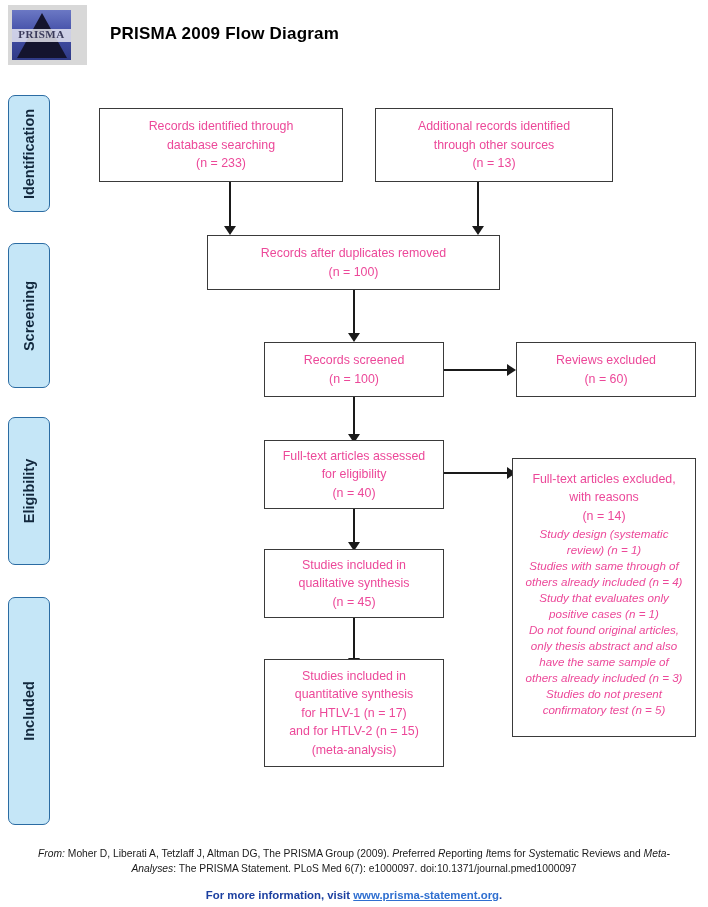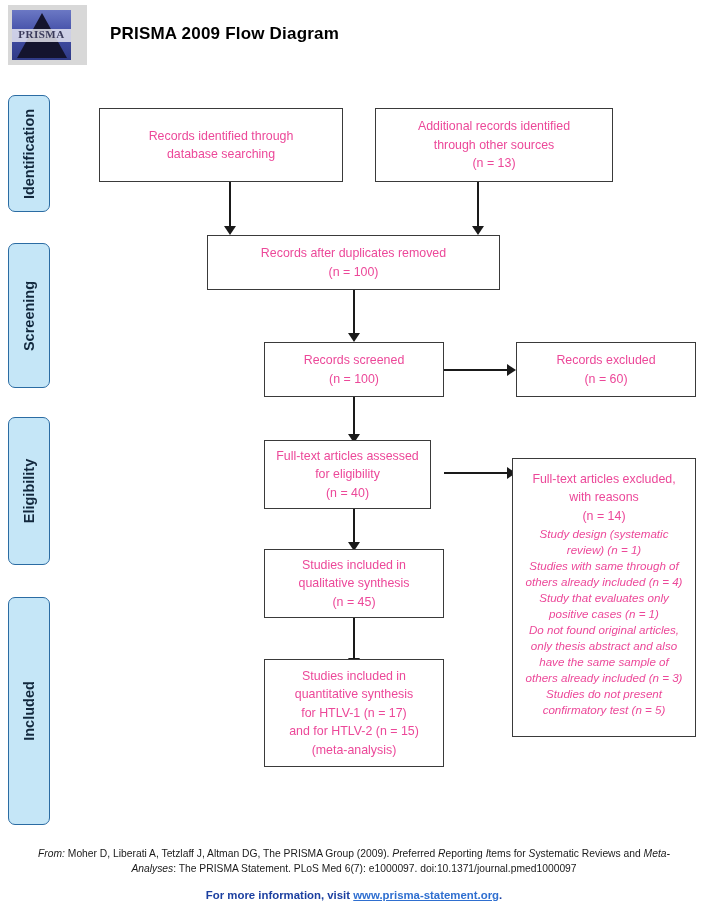--- a/index.html
+++ b/index.html
@@ -211,20 +211,21 @@
     <span>Eligibility</span>
   </div>
   <div class="stage" style="top:597px;height:228px;">
     <span>Included</span>
   </div>
 
   <div class="box" style="left:99px;top:108px;width:244px;height:74px;">
     <div class="lines">
       <div>Records identified through</div>
       <div>database searching</div>
+      <div>(n = 233)</div>
     </div>
   </div>
 
   <div class="box" style="left:375px;top:108px;width:238px;height:74px;">
     <div class="lines">
       <div>Additional records identified</div>
       <div>through other sources</div>
       <div>(n = 13)</div>
     </div>
   </div>
@@ -250,29 +251,29 @@
       <div>Records screened</div>
       <div>(n = 100)</div>
     </div>
   </div>
 
   <div class="conn hline" style="left:444px;top:369px;width:64px;"></div>
   <div class="arrow-right" style="left:507px;top:364px;"></div>
 
   <div class="box" style="left:516px;top:342px;width:180px;height:55px;">
     <div class="lines">
-      <div>Records excluded</div>
+      <div>Reviews excluded</div>
       <div>(n = 60)</div>
     </div>
   </div>
 
   <div class="conn vline" style="left:353px;top:397px;height:39px;"></div>
   <div class="arrow-down" style="left:348px;top:434px;"></div>
 
-  <div class="box" style="left:264px;top:440px;width:167px;height:69px;">
+  <div class="box" style="left:264px;top:440px;width:180px;height:69px;">
     <div class="lines">
       <div>Full-text articles assessed</div>
       <div>for eligibility</div>
       <div>(n = 40)</div>
     </div>
   </div>
 
   <div class="conn hline" style="left:444px;top:472px;width:64px;"></div>
   <div class="arrow-right" style="left:507px;top:467px;"></div>
 

